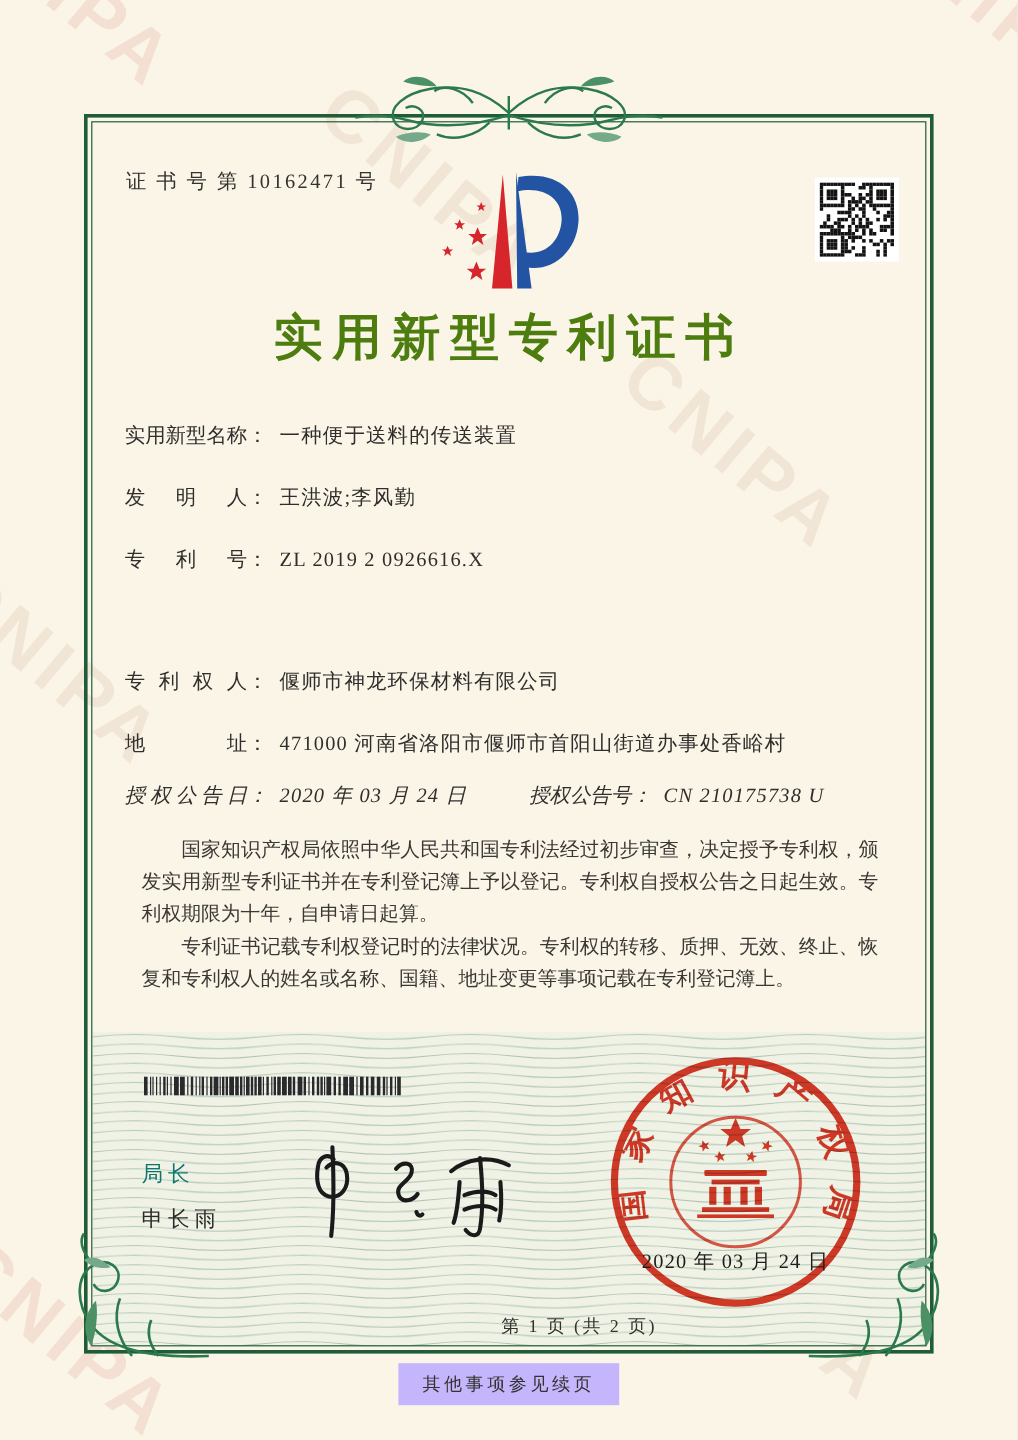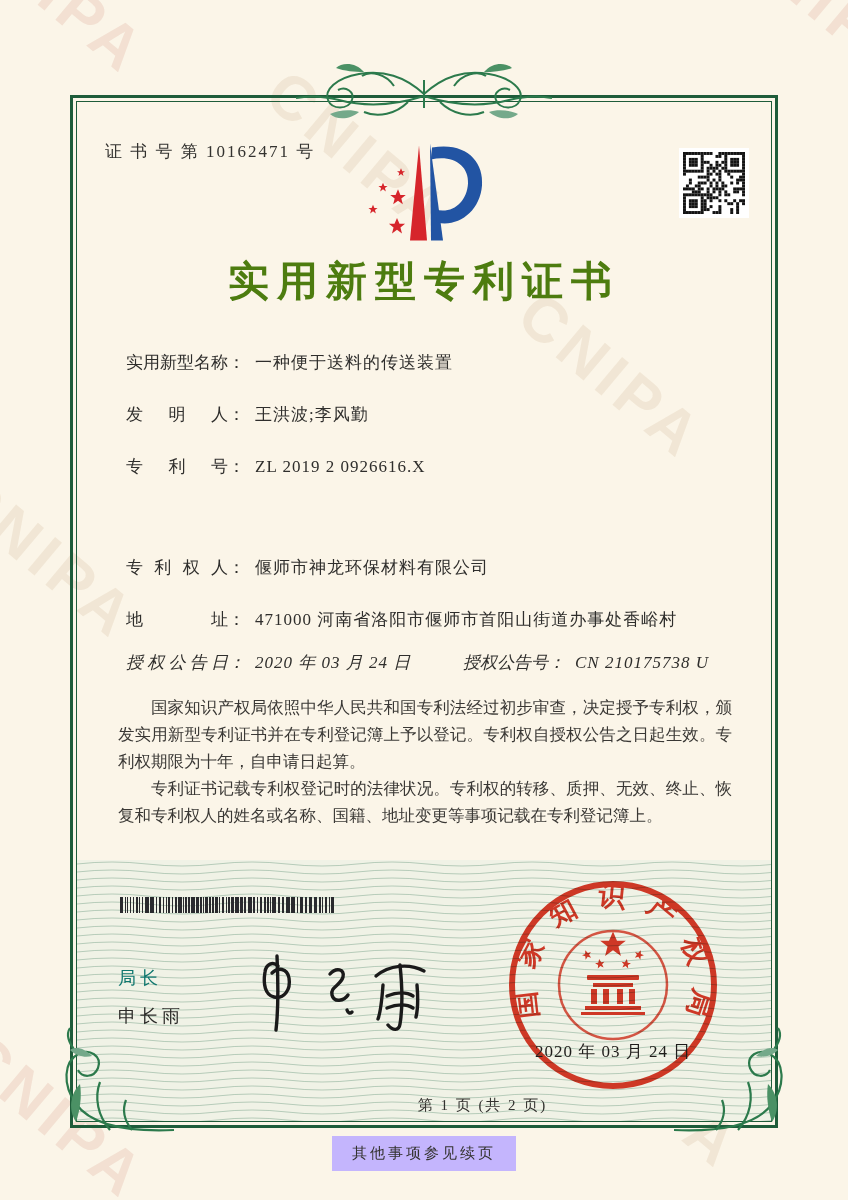--- a/index.html
+++ b/index.html
@@ -31,21 +31,21 @@
   .cert-no {
     position:absolute; left:105px; top:140px; font-size:17px; letter-spacing:2px; color:#33322f;
   }
   .logo { position:absolute; left:340px; top:136px; }
   .qr-box { position:absolute; left:679px; top:148px; width:70px; height:70px; background:#ffffff; padding:4px; }
   .doc-title {
     position:absolute; left:0; top:254px; width:100%; text-align:center;
     font-size:41px; letter-spacing:8px; font-weight:600; color:#4d7c0f;
   }
   
-  .frow { position:absolute; left:126px; font-size:17px; color:#2f2e2c; white-space:nowrap; }
+  .frow { position:absolute; left:104px; font-size:17px; color:#2f2e2c; white-space:nowrap; }
   .flabel { display:inline-block; width:6em; text-align:justify; text-align-last:justify; }
   .fcolon { display:inline-block; margin-right:10px; }
   .fvalue { letter-spacing:1px; }
   .grant-pair2 { position:absolute; left:337px; top:0; }
   
   .body-text {
     position:absolute; left:118px; top:694px; width:614px;
     font-size:16.5px; line-height:27px; text-align:justify; color:#3a3835;
   }
   .body-text p { text-indent:2em; }

